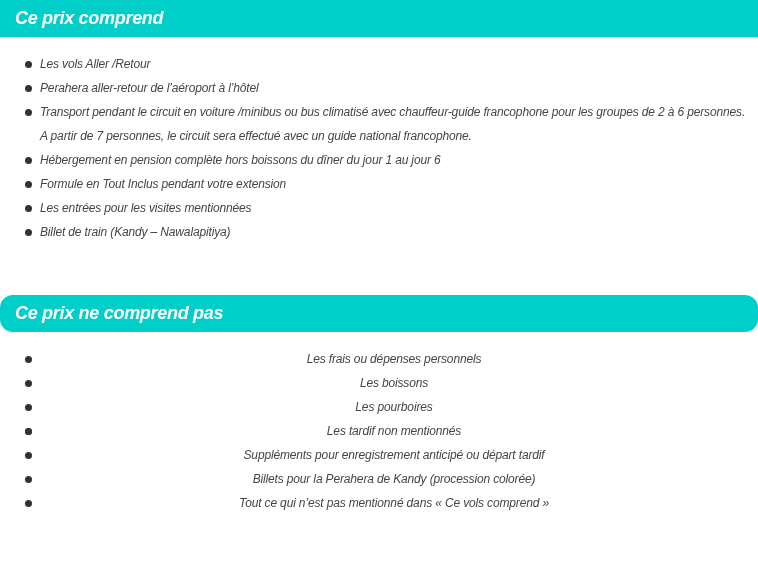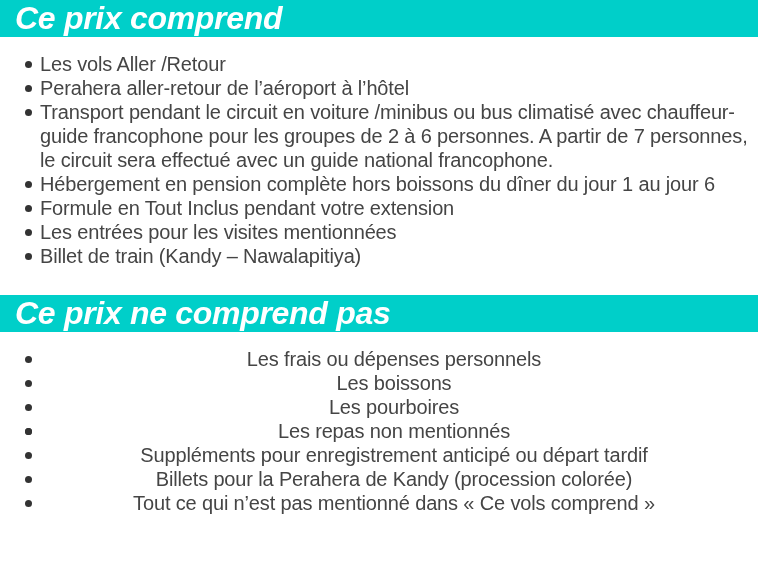--- a/index.html
+++ b/index.html
@@ -22,55 +22,56 @@
     background: #00cfc9;
     box-sizing: border-box;
   }
   .section-header h2 {
     margin: 0;
     padding: 0 0 0 15px;
     color: #ffffff;
     font-family: "Liberation Sans", sans-serif;
     font-style: italic;
     font-weight: bold;
-    font-size: 32px;
+    font-size: 18px;
     line-height: 37px;
     letter-spacing: -0.3px;
     white-space: nowrap;
   }
   ul.items {
     position: absolute;
     left: 0;
     margin: 0;
     padding: 0;
     list-style: none;
     width: 758px;
   }
   ul.items li {
     position: relative;
     padding-left: 40px;
     padding-right: 10px;
     font-family: "Liberation Sans", sans-serif;
-    font-size: 20px;
+    font-style: italic;
+    font-size: 12px;
     line-height: 24px;
     color: #454545;
     letter-spacing: -0.15px;
   }
   ul.items li .bullet {
     position: absolute;
     left: 25px;
     top: 9px;
     width: 7px;
     height: 7px;
     border-radius: 50%;
     background: #333333;
   }
   #header-included { top: 0; }
   #list-included { top: 52px; }
-  #header-excluded { top: 295px; }
+  #header-excluded { top: 295px; border-radius: 13px; }
   #list-excluded { top: 347px; text-align: center; }
 </style>
 </head>
 <body>
 
 <div class="section-header" id="header-included">
   <h2>Ce prix comprend</h2>
 </div>
 
 <ul class="items" id="list-included">
@@ -85,17 +86,17 @@
 
 <div class="section-header" id="header-excluded">
   <h2>Ce prix ne comprend pas</h2>
 </div>
 
 <ul class="items" id="list-excluded">
   <li><span class="bullet"></span><span>Les frais ou dépenses personnels</span></li>
   <li><span class="bullet"></span><span>Les boissons</span></li>
   <li><span class="bullet"></span><span>Les pourboires</span></li>
   <li><span class="bullet"></span></li>
-  <li><span class="bullet"></span><span>Les repas non mentionnés</span></li>
+  <li><span class="bullet"></span><span>Les tardif non mentionnés</span></li>
   <li><span class="bullet"></span><span>Suppléments pour enregistrement anticipé ou départ tardif</span></li>
   <li><span class="bullet"></span><span>Billets pour la Perahera de Kandy (procession colorée)</span></li>
   <li><span class="bullet"></span><span>Tout ce qui n’est pas mentionné dans « Ce vols comprend »</span></li>
 </ul>
 
 </body></html>

